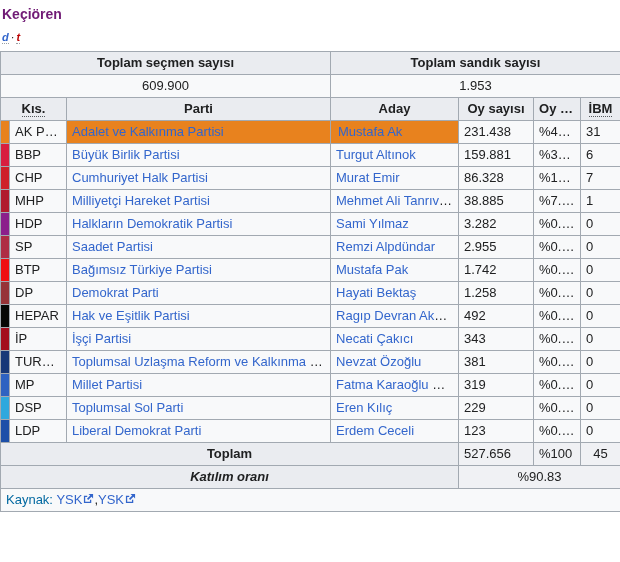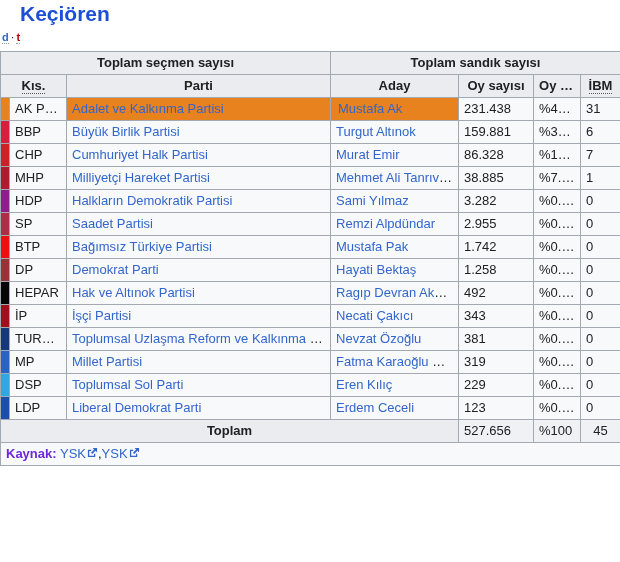--- a/index.html
+++ b/index.html
@@ -1,41 +1,41 @@
 <!DOCTYPE html>
 <html lang="tr"><head>
 <meta charset="utf-8">
 <style>
   html,body{margin:0;padding:0;}
   body{
     width:620px;height:562px;overflow:hidden;background:#ffffff;
     font-family:"Liberation Sans",sans-serif;font-size:13px;color:#202122;
     --link:#3366cc;--redlink:#ba0000;
   }
-  .page-title{font-size:21px;font-weight:bold;color:#1d4ed8;margin:5px 0 0 20px;line-height:18px;}
-  .navbar{font-size:11px;margin:8px 0 7px 2px;line-height:12px;}
+  .page-title{font-size:14px;font-weight:bold;color:#701a75;margin:5px 0 0 2px;line-height:18px;}
+  .navbar{font-size:11px;margin:8px 0 7px 2px;line-height:12px;font-style:italic;}
   .navbar a{text-decoration:none;border-bottom:1px dotted #9aa0a6;}
   .navbar .vt-d{color:var(--link);font-weight:bold;}
   .navbar .vt-t{color:var(--redlink);font-weight:bold;}
   .navbar .dot{color:#202122;margin:0 2px;}
   table.results{border-collapse:collapse;width:620px;table-layout:fixed;margin-top:8px;}
   table.results th,table.results td{
     border:1px solid #a2a9b1;padding:3px 5px;line-height:16px;
     overflow:hidden;white-space:nowrap;text-overflow:ellipsis;
   }
   table.results th{background:#eaecf0;text-align:center;font-weight:bold;}
   table.results td{background:#f8f9fa;text-align:left;}
   table.results td.center{text-align:center;}
   table.results td.graytd{background:#f0f1f4;text-align:center;}
   td.colorcell{padding:0;}
   th.italhead{font-style:italic;}
   a{color:var(--link);text-decoration:none;cursor:pointer;}
   .abbr-dot{border-bottom:1px dotted #54595d;cursor:help;}
   .source-row td{background:#f2f4f7;border-left:1px solid #a2a9b1;border-right:1px solid #a2a9b1;padding:5px 6px;}
-  .source-label{font-weight:bold;color:#6d28d9;}
+  .source-label{font-weight:normal;color:#0369a1;}
   .extlink-icon{display:inline-block;vertical-align:baseline;margin-left:1px;}
 </style>
 </head>
 <body style="--link: #3366cc; --redlink: #ba0000;">
 
 <div class="page-title">Keçiören</div>
 
 <div class="navbar">
   <a class="vt-d">d</a><span class="dot">·</span><a class="vt-t">t</a>
 </div>
@@ -49,20 +49,24 @@
       <col style="width:75px">
       <col style="width:47px">
       <col style="width:40px">
   </colgroup>
   <tbody>
     <tr>
       <th colspan="3">Toplam seçmen sayısı</th>
       <th colspan="4">Toplam sandık sayısı</th>
     </tr>
     <tr>
+      <td colspan="3" class="center">609.900</td>
+      <td colspan="4" class="center">1.953</td>
+    </tr>
+    <tr>
       <th colspan="2"><span class="abbr-dot">Kıs.</span></th>
       <th>Parti</th>
       <th>Aday</th>
       <th>Oy sayısı</th>
       <th>Oy oranı</th>
       <th><span class="abbr-dot">İBM</span></th>
     </tr>
 
     </tbody>
     <tbody style="display:contents"><tr>
@@ -125,21 +129,21 @@
         <td class="colorcell" style="background: rgb(150, 51, 56);"></td>
         <td>DP</td>
         <td><a>Demokrat Parti</a></td>
         <td><a>Hayati Bektaş</a></td>
         <td>1.258</td>
         <td>%0.24</td>
         <td>0</td>
       </tr><tr>
         <td class="colorcell" style="background: rgb(6, 6, 6);"></td>
         <td>HEPAR</td>
-        <td><a>Hak ve Altınok Partisi</a></td>
+        <td><a>Hak ve Eşitlik Partisi</a></td>
         <td><a>Ragıp Devran Aksungur</a></td>
         <td>492</td>
         <td>%0.09</td>
         <td>0</td>
       </tr><tr>
         <td class="colorcell" style="background: rgb(163, 13, 30);"></td>
         <td>İP</td>
         <td><a>İşçi Partisi</a></td>
         <td><a>Necati Çakıcı</a></td>
         <td>343</td>
@@ -178,20 +182,24 @@
         <td>%0.02</td>
         <td>0</td>
       </tr></tbody>
 
     <tbody>
       <tr>
       <th colspan="4">Toplam</th>
       <td class="graytd" style="text-align:left">527.656</td>
       <td class="graytd" style="text-align:left">%100</td>
       <td class="graytd" style="text-align:center">45</td>
+    </tr>
+    <tr>
+      <th colspan="4" class="italhead">Katılım oranı</th>
+      <td colspan="3" class="graytd">%90.83</td>
     </tr>
     <tr class="source-row">
       <td colspan="7">
         <span class="source-label">Kaynak:</span>
         <a>YSK</a><span class="extlink-icon"><svg width="11" height="11" viewBox="0 0 12 12">
               <path d="M6 1h5v5L9.2 4.2 5.7 7.7 4.3 6.3 7.8 2.8 6 1z" fill="#3366cc"></path>
               <path d="M1 3h3.6v1.4H2.4v5.2h5.2V7.4H9V11H1V3z" fill="#3366cc"></path>
             </svg></span><span>,</span><a>YSK</a><span class="extlink-icon"><svg width="11" height="11" viewBox="0 0 12 12">
               <path d="M6 1h5v5L9.2 4.2 5.7 7.7 4.3 6.3 7.8 2.8 6 1z" fill="#3366cc"></path>
               <path d="M1 3h3.6v1.4H2.4v5.2h5.2V7.4H9V11H1V3z" fill="#3366cc"></path>

